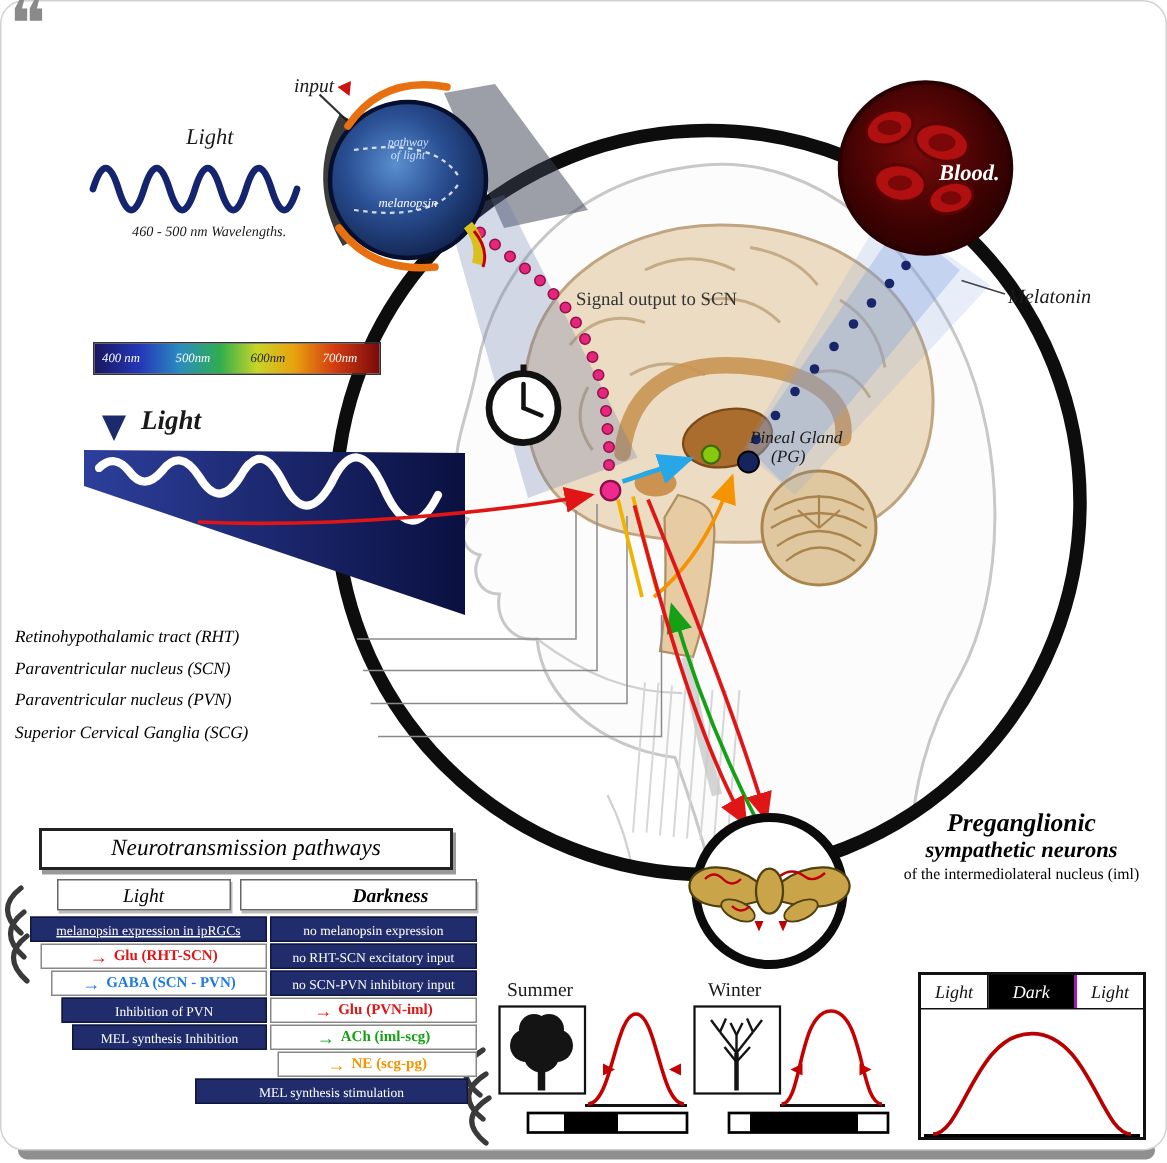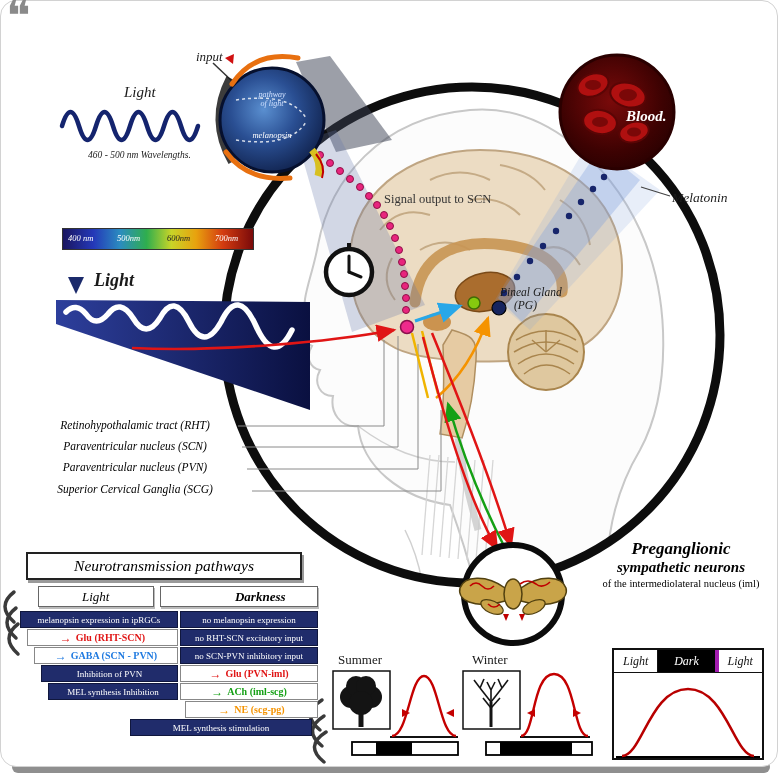--- a/index.html
+++ b/index.html
@@ -38,28 +38,28 @@
   .arr{margin-right:4px;font-weight:bold;font-size:12px;line-height:1;}
   .arr::before{content:"\2192";}
   .red{color:#e01515;} .blue{color:#1f7ae0;} .green{color:#15a015;} .orange{color:#f59300;}
   
   .cycle{position:absolute;left:612px;top:648px;width:152px;height:112px;border:2px solid #111;
     background:#fff;z-index:4;box-sizing:border-box;}
   .cycle-head{display:flex;height:22px;border-bottom:1px solid #111;}
   .cycle-head div{display:flex;align-items:center;justify-content:center;font-style:italic;
     font-size:12px;}
   .c-light{width:45px;background:#fff;color:#111;border-right:1px solid #111;}
-  .c-dark{width:58px;background:#000;color:#fff;border-right:4px solid #a21caf;}
+  .c-dark{width:58px;background:#000;color:#fff;border-right:2px solid #a21caf;}
   .c-light:last-child{border-right:none;}
   .cycle-curve{display:block;width:148px;height:86px;}
   .pre-block{position:absolute;left:588px;top:540px;width:186px;text-align:center;z-index:3;}
   .pre-block .l1{font-size:17px;font-weight:bold;font-style:italic;line-height:1.1;}
   .pre-block .l2{font-size:15px;font-weight:bold;font-style:italic;line-height:1.15;}
   .pre-block .l3{font-size:10.5px;margin-top:2px;line-height:1.1;}
-  .tract{position:absolute;left:32px;width:206px;text-align:center;font-style:italic;
+  .tract{position:absolute;left:10px;width:206px;text-align:left;font-style:italic;
     font-size:11.5px;z-index:3;}
 </style>
 </head>
 <body>
 
 <div class="canvas">
   <div class="shadow-bar"></div>
   <div class="sheet"></div>
 
   <svg class="layer" viewBox="0 0 778 775">
@@ -355,21 +355,21 @@
   <div class="tract" style="top:461px;">Paraventricular nucleus (PVN)</div>
   <div class="tract" style="top:483px;">Superior Cervical Ganglia (SCG)</div>
 
   <div class="nt-table">
     <div class="nt-title">Neurotransmission pathways</div>
     <div class="nt-headers">
       <div class="nt-h">Light</div>
       <div class="nt-h dark">Darkness</div>
     </div>
     <div class="nt-row" style="margin-left:4px;">
-      <div class="cell navy" style="width:158px;">melanopsin expression in ipRGCs</div>
+      <div class="cell navy" style="width:158px;text-decoration:underline;">melanopsin expression in ipRGCs</div>
       <div class="cell navy" style="width:138px;">no melanopsin expression</div>
     </div>
     <div class="nt-row" style="margin-left:11px;">
       <div class="cell white" style="width:151px;">
         <span class="arr red"></span>
         <span class="red">Glu (RHT-SCN)</span>
       </div>
       <div class="cell navy" style="width:138px;">no RHT-SCN excitatory input</div>
     </div>
     <div class="nt-row" style="margin-left:18px;">

